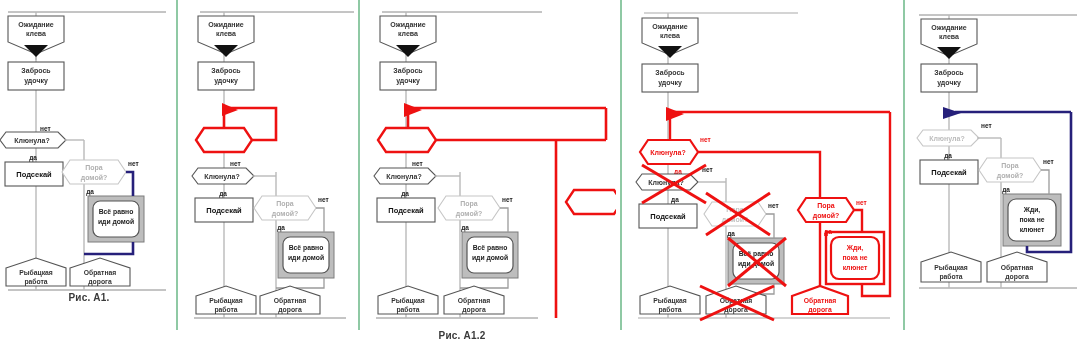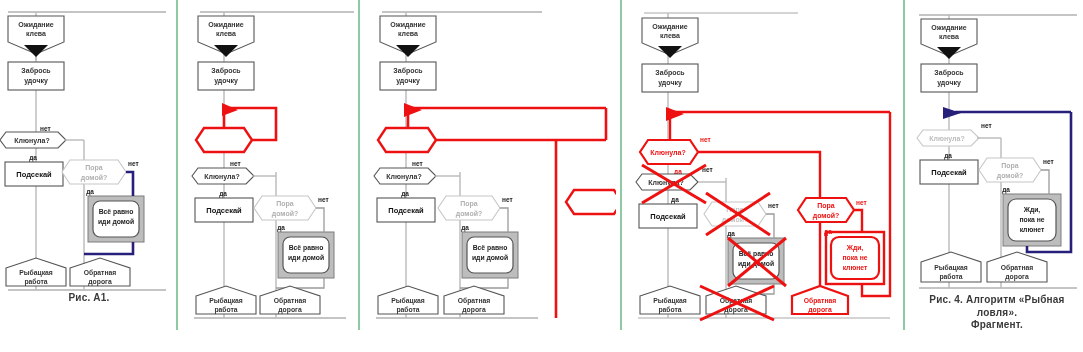--- a/index.html
+++ b/index.html
@@ -169,20 +169,21 @@
       <text x="124" y="260" font-size="6.8" fill="#222" text-anchor="middle">иди домой</text>
       <path d="M134,208 L142,208 L142,232" stroke="#9b9b9b" stroke-width="1.3" fill="none"></path>
       <path d="M142,278 L142,288 L94,288" stroke="#9b9b9b" stroke-width="1.3" fill="none"></path>
       <polygon points="12,296 42,286 72,296 72,314 12,314" fill="#fff" stroke="#555" stroke-width="1.1"></polygon>
       <text x="42" y="303" font-size="6.8" fill="#333" text-anchor="middle">Рыбацкая</text>
       <text x="42" y="312" font-size="6.8" fill="#333" text-anchor="middle">работа</text>
       <polygon points="78,296 108,286 138,296 138,314 78,314" fill="#fff" stroke="#555" stroke-width="1.1"></polygon>
       <text x="108" y="303" font-size="6.8" fill="#333" text-anchor="middle">Обратная</text>
       <text x="108" y="312" font-size="6.8" fill="#333" text-anchor="middle">дорога</text>
     </svg>
+    <div class="cap" style="left:0;width:192px;top:330px;">Рис. А1.2</div>
   </div>
 
   <div class="divider" style="left:620px;"></div>
 
   <div class="panel" style="left:628px;width:272px;">
     <svg width="272" height="330" viewBox="0 0 272 330">
       <g stroke="#a9a9a9" stroke-width="1">
           <line x1="16" y1="13" x2="170" y2="13"></line>
           <line x1="10" y1="318" x2="262" y2="318"></line>
         </g>
@@ -308,17 +309,15 @@
       <text x="121" y="232" font-size="6.8" fill="#222" text-anchor="middle">клюнет</text>
       <path d="M130,170 L138,170 L138,194" stroke="#9b9b9b" stroke-width="1.3" fill="none"></path>
       <path d="M160,112 L160,252 L116,252 L116,246" stroke="#26207a" stroke-width="2.6" fill="none"></path>
       <polygon points="10,262 40,252 70,262 70,282 10,282" fill="#fff" stroke="#555" stroke-width="1.1"></polygon>
       <text x="40" y="270" font-size="6.8" fill="#333" text-anchor="middle">Рыбацкая</text>
       <text x="40" y="279" font-size="6.8" fill="#333" text-anchor="middle">работа</text>
       <polygon points="76,262 106,252 136,262 136,282 76,282" fill="#fff" stroke="#555" stroke-width="1.1"></polygon>
       <text x="106" y="270" font-size="6.8" fill="#333" text-anchor="middle">Обратная</text>
       <text x="106" y="279" font-size="6.8" fill="#333" text-anchor="middle">дорога</text>
     </svg>
-    <div class="cap" style="left:0;width:172px;top:294px;">Рис. 4. Алгоритм «Рыбная ловля».
-Фрагмент.</div>
   </div>
 
 </div>
 
 </body></html>

